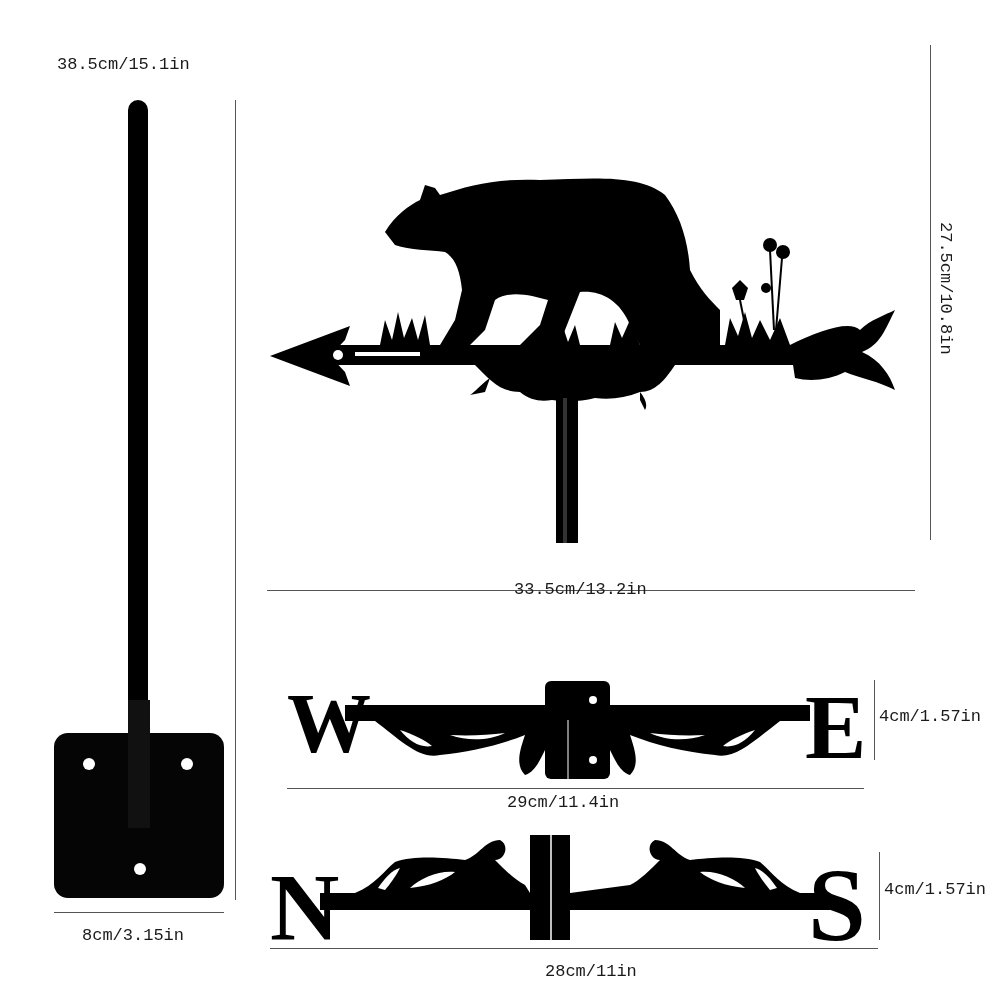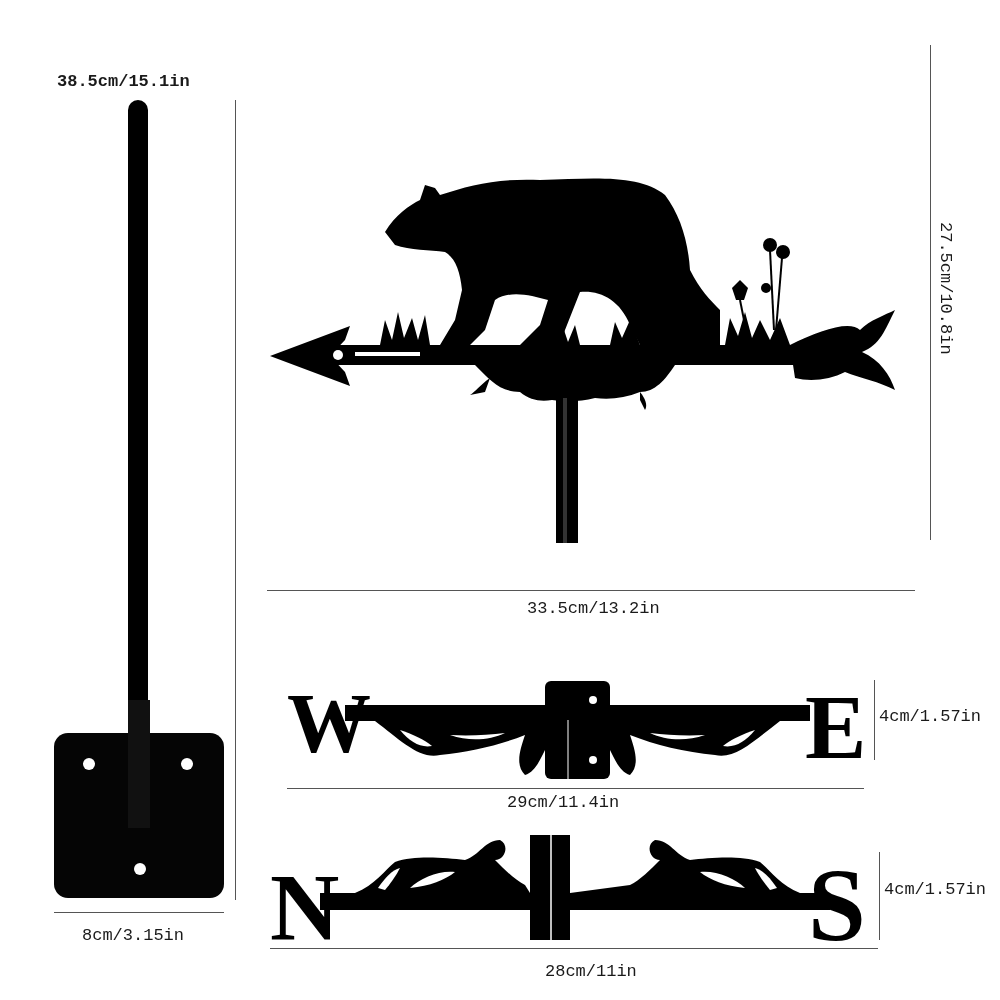--- a/index.html
+++ b/index.html
@@ -110,20 +110,20 @@
 
 <div class="dimline" style="left:235px; top:100px; width:1px; height:800px;"></div>
 <div class="dimline" style="left:54px; top:912px; width:170px; height:1px;"></div>
 <div class="dimline" style="left:930px; top:45px; width:1px; height:495px;"></div>
 <div class="dimline" style="left:267px; top:590px; width:648px; height:1px;"></div>
 <div class="dimline" style="left:874px; top:680px; width:1px; height:80px;"></div>
 <div class="dimline" style="left:287px; top:788px; width:577px; height:1px;"></div>
 <div class="dimline" style="left:879px; top:852px; width:1px; height:88px;"></div>
 <div class="dimline" style="left:270px; top:948px; width:608px; height:1px;"></div>
 
-<div class="label" style="left:57px; top:72px;font-weight:bold;">38.5cm/15.1in</div>
+<div class="label" style="left:57px; top:55px;">38.5cm/15.1in</div>
 <div class="label" style="left:82px; top:926px;">8cm/3.15in</div>
 <div class="label vertical" style="left:955px; top:222px;">27.5cm/10.8in</div>
-<div class="label" style="left:514px; top:599px;margin-left:13px;">33.5cm/13.2in</div>
+<div class="label" style="left:514px; top:580px;">33.5cm/13.2in</div>
 <div class="label" style="left:879px; top:707px;">4cm/1.57in</div>
 <div class="label" style="left:507px; top:793px;">29cm/11.4in</div>
 <div class="label" style="left:884px; top:880px;">4cm/1.57in</div>
 <div class="label" style="left:521px; top:962px;margin-left:24px;">28cm/11in</div>
 
 </body></html>

